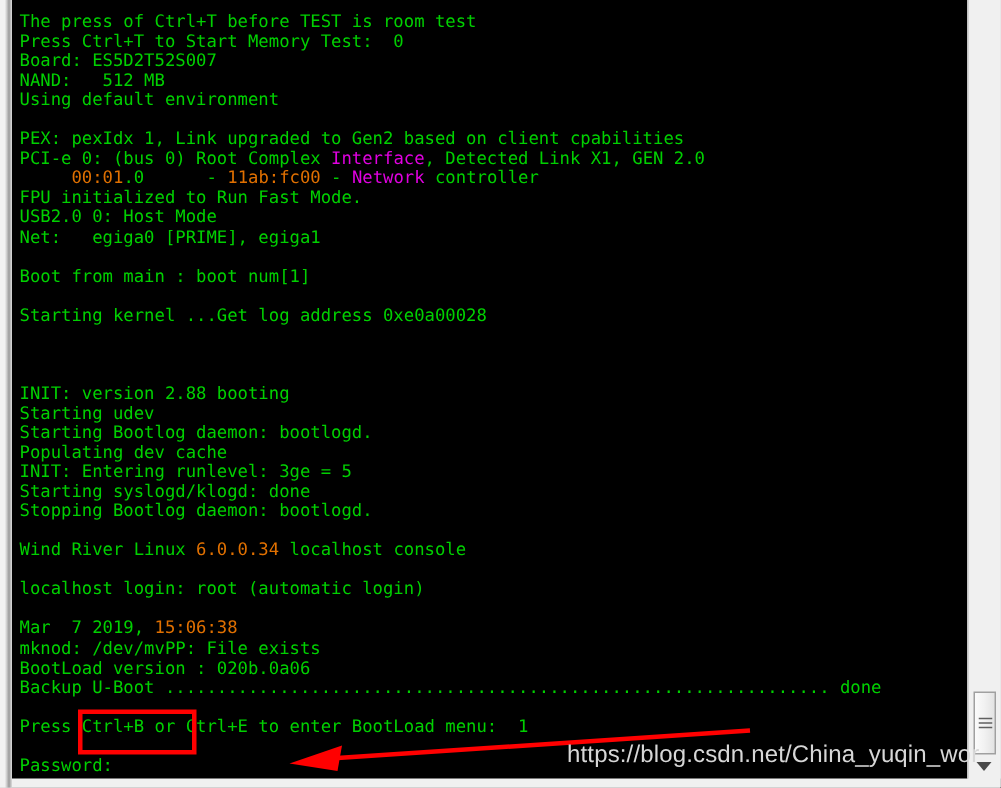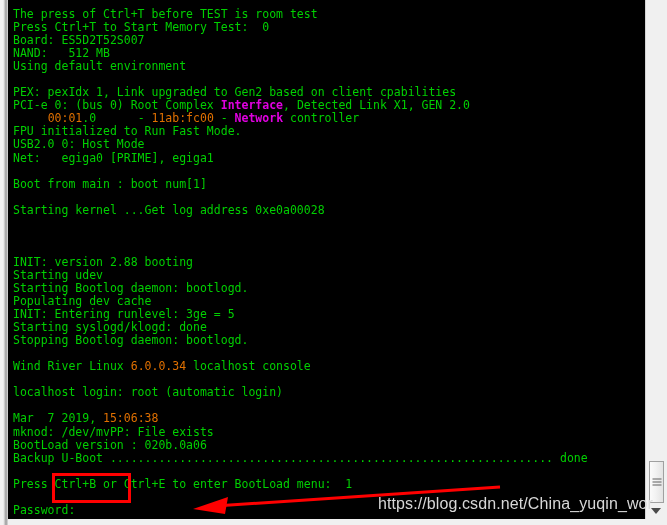--- a/index.html
+++ b/index.html
@@ -55,21 +55,21 @@
     color: #00d000;
   }
 
   .line {
     height: 13.05px;
     padding-left: 5px;
     white-space: pre;
   }
 
   .g    { color: #00d000; }
-  .mag  { color: #e000e0; font-weight: bold; }
+  .mag  { color: #e000e0; font-weight: normal; }
   .org  { color: #e07000; font-weight: normal; }
 
   
   .scrollbar {
     position: absolute;
     right: 0;
     top: 0;
     width: 22px;
     height: 519px;
     background: #f0f0f0;

